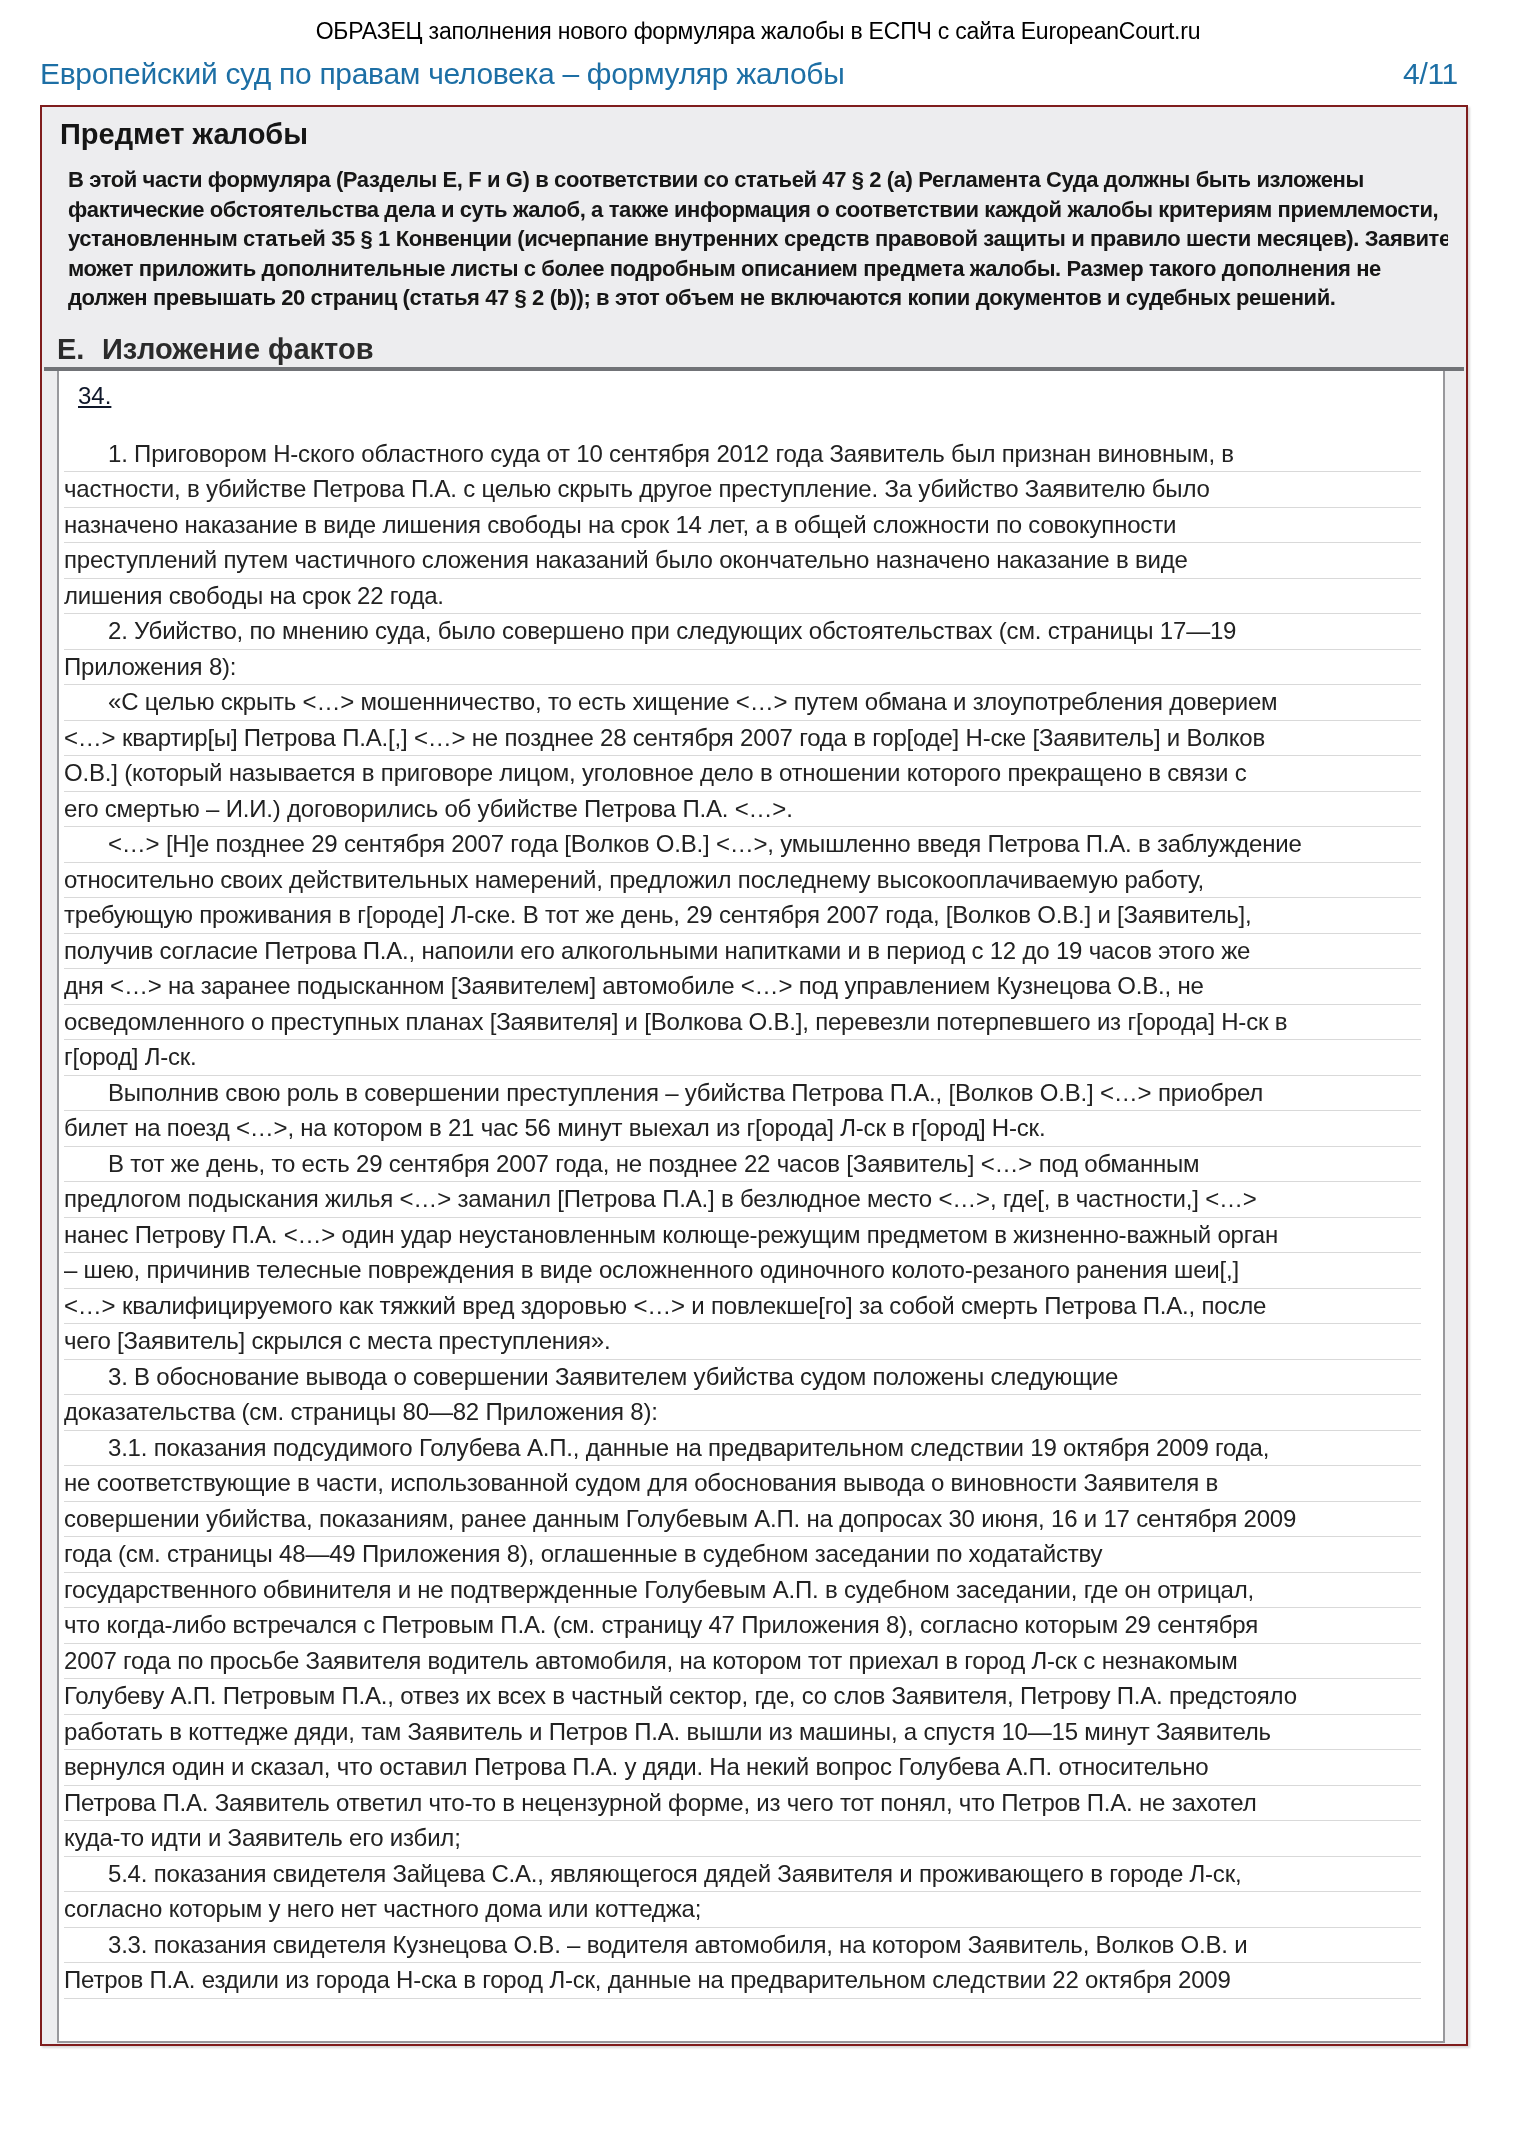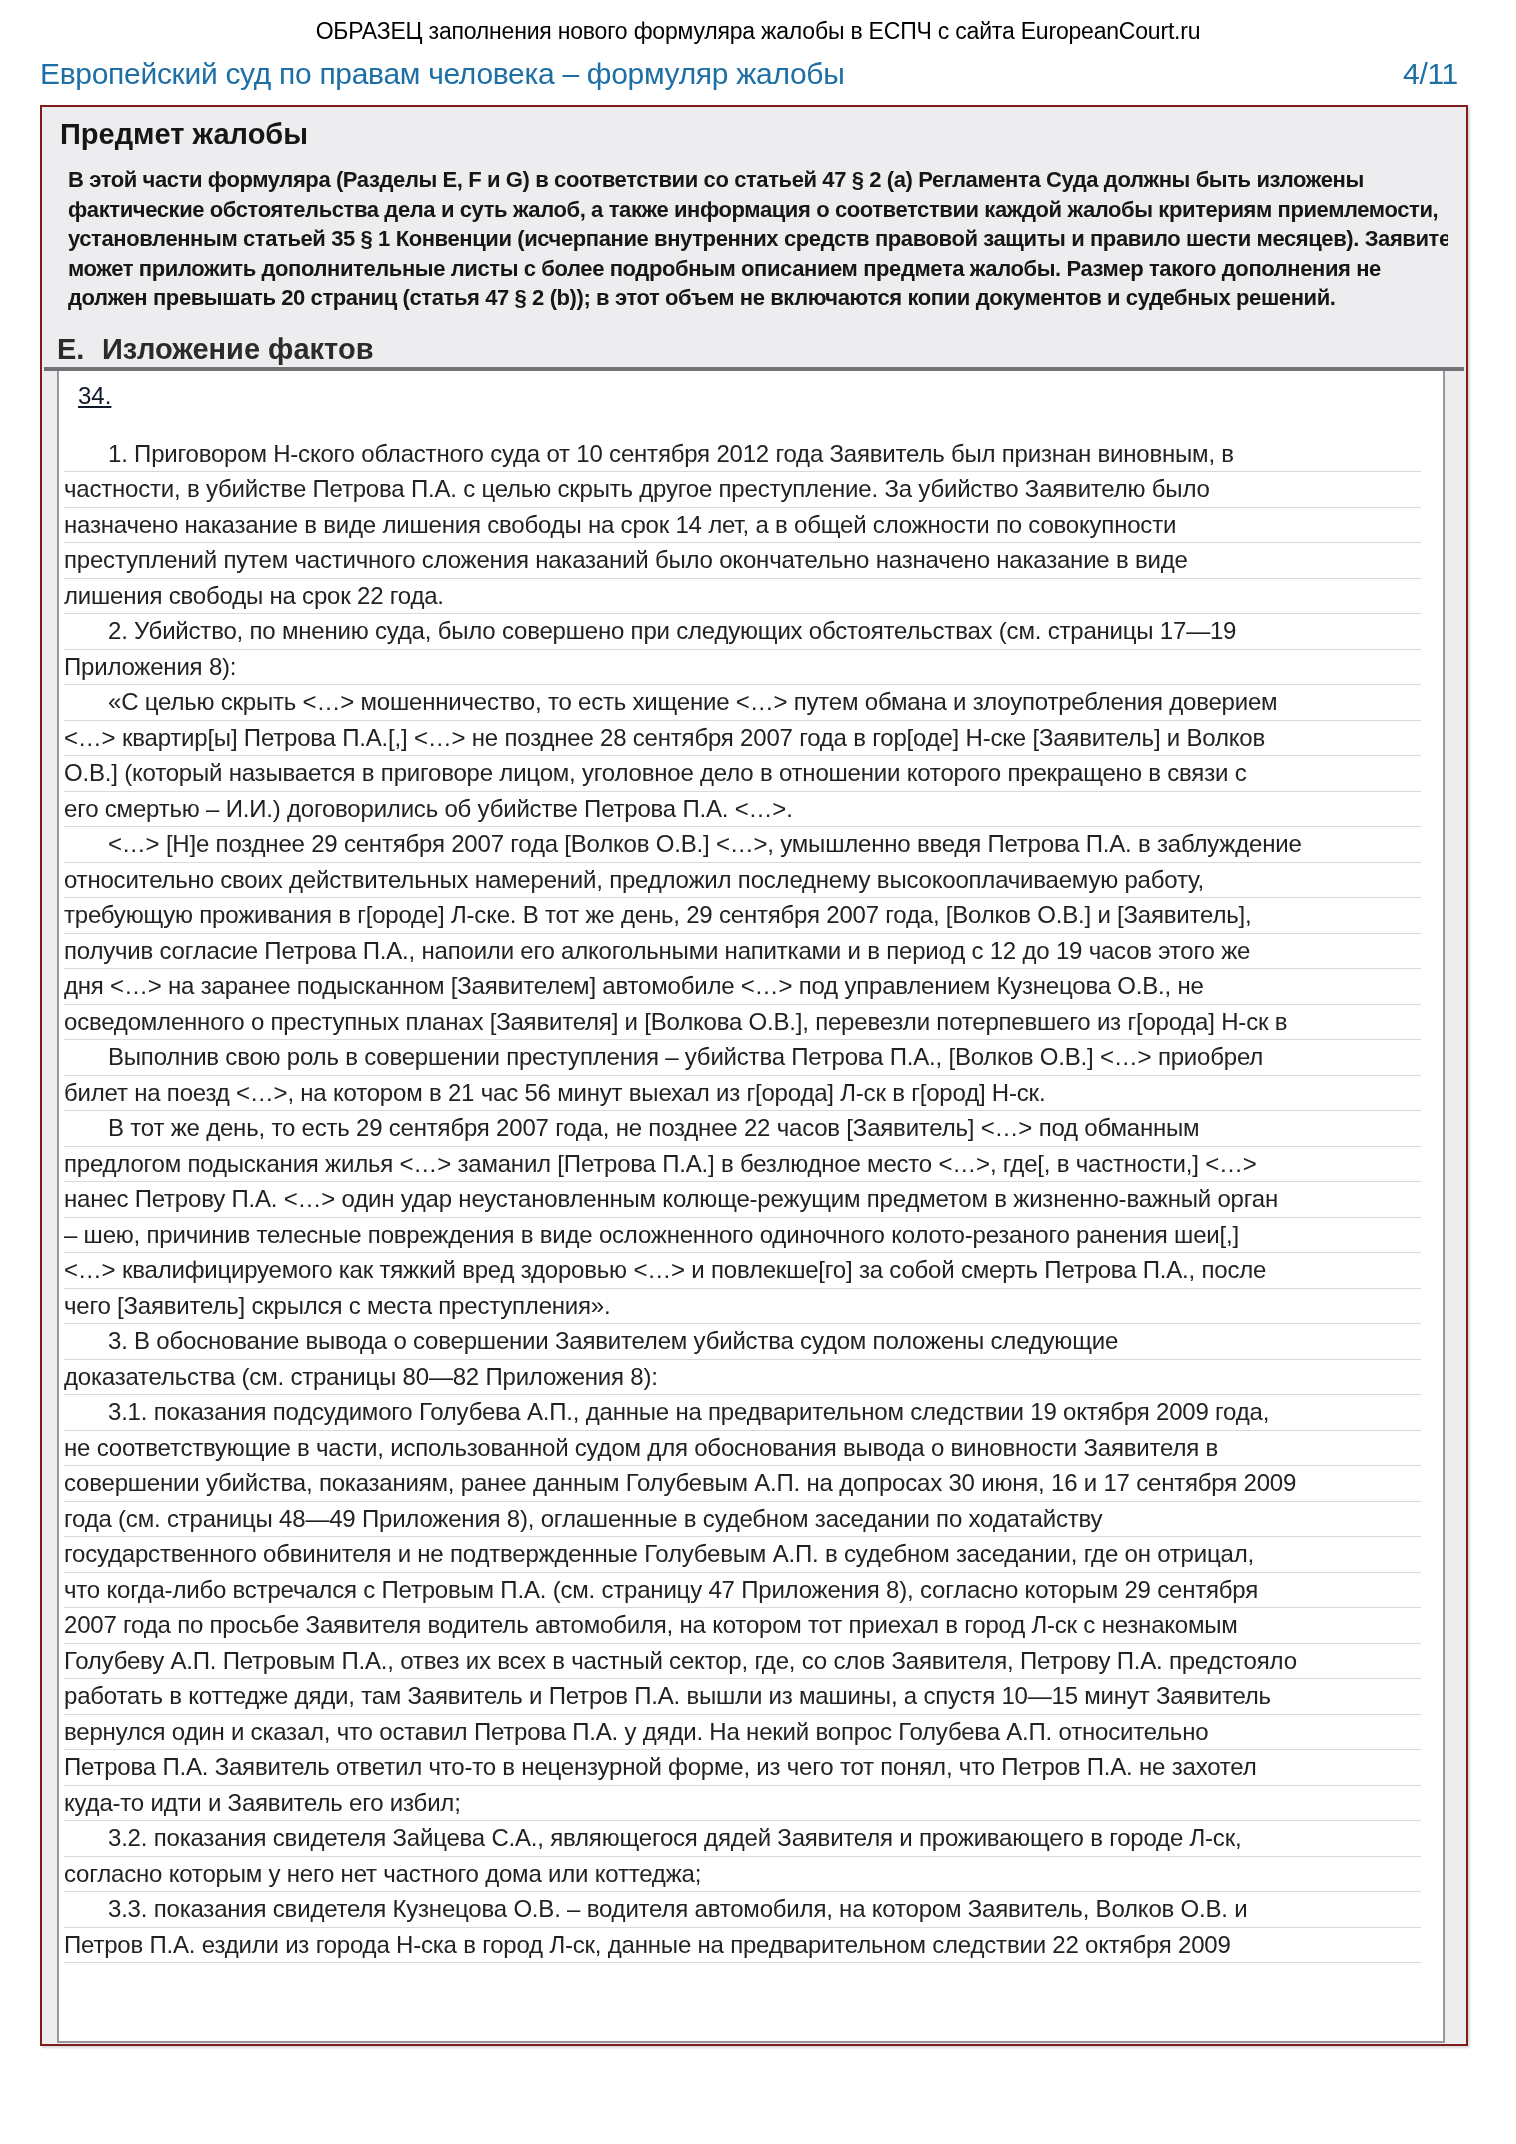--- a/index.html
+++ b/index.html
@@ -170,20 +170,21 @@
         <div class="fact-line">относительно своих действительных намерений, предложил последнему высокооплачиваемую работу,</div>
 
         <div class="fact-line">требующую проживания в г[ороде] Л-ске. В тот же день, 29 сентября 2007 года, [Волков О.В.] и [Заявитель],</div>
 
         <div class="fact-line">получив согласие Петрова П.А., напоили его алкогольными напитками и в период с 12 до 19 часов этого же</div>
 
         <div class="fact-line">дня &lt;…&gt; на заранее подысканном [Заявителем] автомобиле &lt;…&gt; под управлением Кузнецова О.В., не</div>
 
         <div class="fact-line">осведомленного о преступных планах [Заявителя] и [Волкова О.В.], перевезли потерпевшего из г[орода] Н-ск в</div>
 
+        <div class="fact-line">г[ород] Л-ск.</div>
 
         <div class="fact-line indent">Выполнив свою роль в совершении преступления – убийства Петрова П.А., [Волков О.В.] &lt;…&gt; приобрел</div>
 
         <div class="fact-line">билет на поезд &lt;…&gt;, на котором в 21 час 56 минут выехал из г[орода] Л-ск в г[ород] Н-ск.</div>
 
         <div class="fact-line indent">В тот же день, то есть 29 сентября 2007 года, не позднее 22 часов [Заявитель] &lt;…&gt; под обманным</div>
 
         <div class="fact-line">предлогом подыскания жилья &lt;…&gt; заманил [Петрова П.А.] в безлюдное место &lt;…&gt;, где[, в частности,] &lt;…&gt;</div>
 
         <div class="fact-line">нанес Петрову П.А. &lt;…&gt; один удар неустановленным колюще-режущим предметом в жизненно-важный орган</div>
@@ -215,21 +216,21 @@
         <div class="fact-line">Голубеву А.П. Петровым П.А., отвез их всех в частный сектор, где, со слов Заявителя, Петрову П.А. предстояло</div>
 
         <div class="fact-line">работать в коттедже дяди, там Заявитель и Петров П.А. вышли из машины, а спустя 10—15 минут Заявитель</div>
 
         <div class="fact-line">вернулся один и сказал, что оставил Петрова П.А. у дяди. На некий вопрос Голубева А.П. относительно</div>
 
         <div class="fact-line">Петрова П.А. Заявитель ответил что-то в нецензурной форме, из чего тот понял, что Петров П.А. не захотел</div>
 
         <div class="fact-line">куда-то идти и Заявитель его избил;</div>
 
-        <div class="fact-line indent">3.2. показания свидетеля Зайцева С.А., являющегося дядей Заявителя и проживающего в городе Л-ск,</div>
+        <div class="fact-line indent">5.4. показания свидетеля Зайцева С.А., являющегося дядей Заявителя и проживающего в городе Л-ск,</div>
 
         <div class="fact-line">согласно которым у него нет частного дома или коттеджа;</div>
 
         <div class="fact-line indent">3.3. показания свидетеля Кузнецова О.В. – водителя автомобиля, на котором Заявитель, Волков О.В. и</div>
 
         <div class="fact-line">Петров П.А. ездили из города Н-ска в город Л-ск, данные на предварительном следствии 22 октября 2009</div>
 
     </div>
   </div>
 

